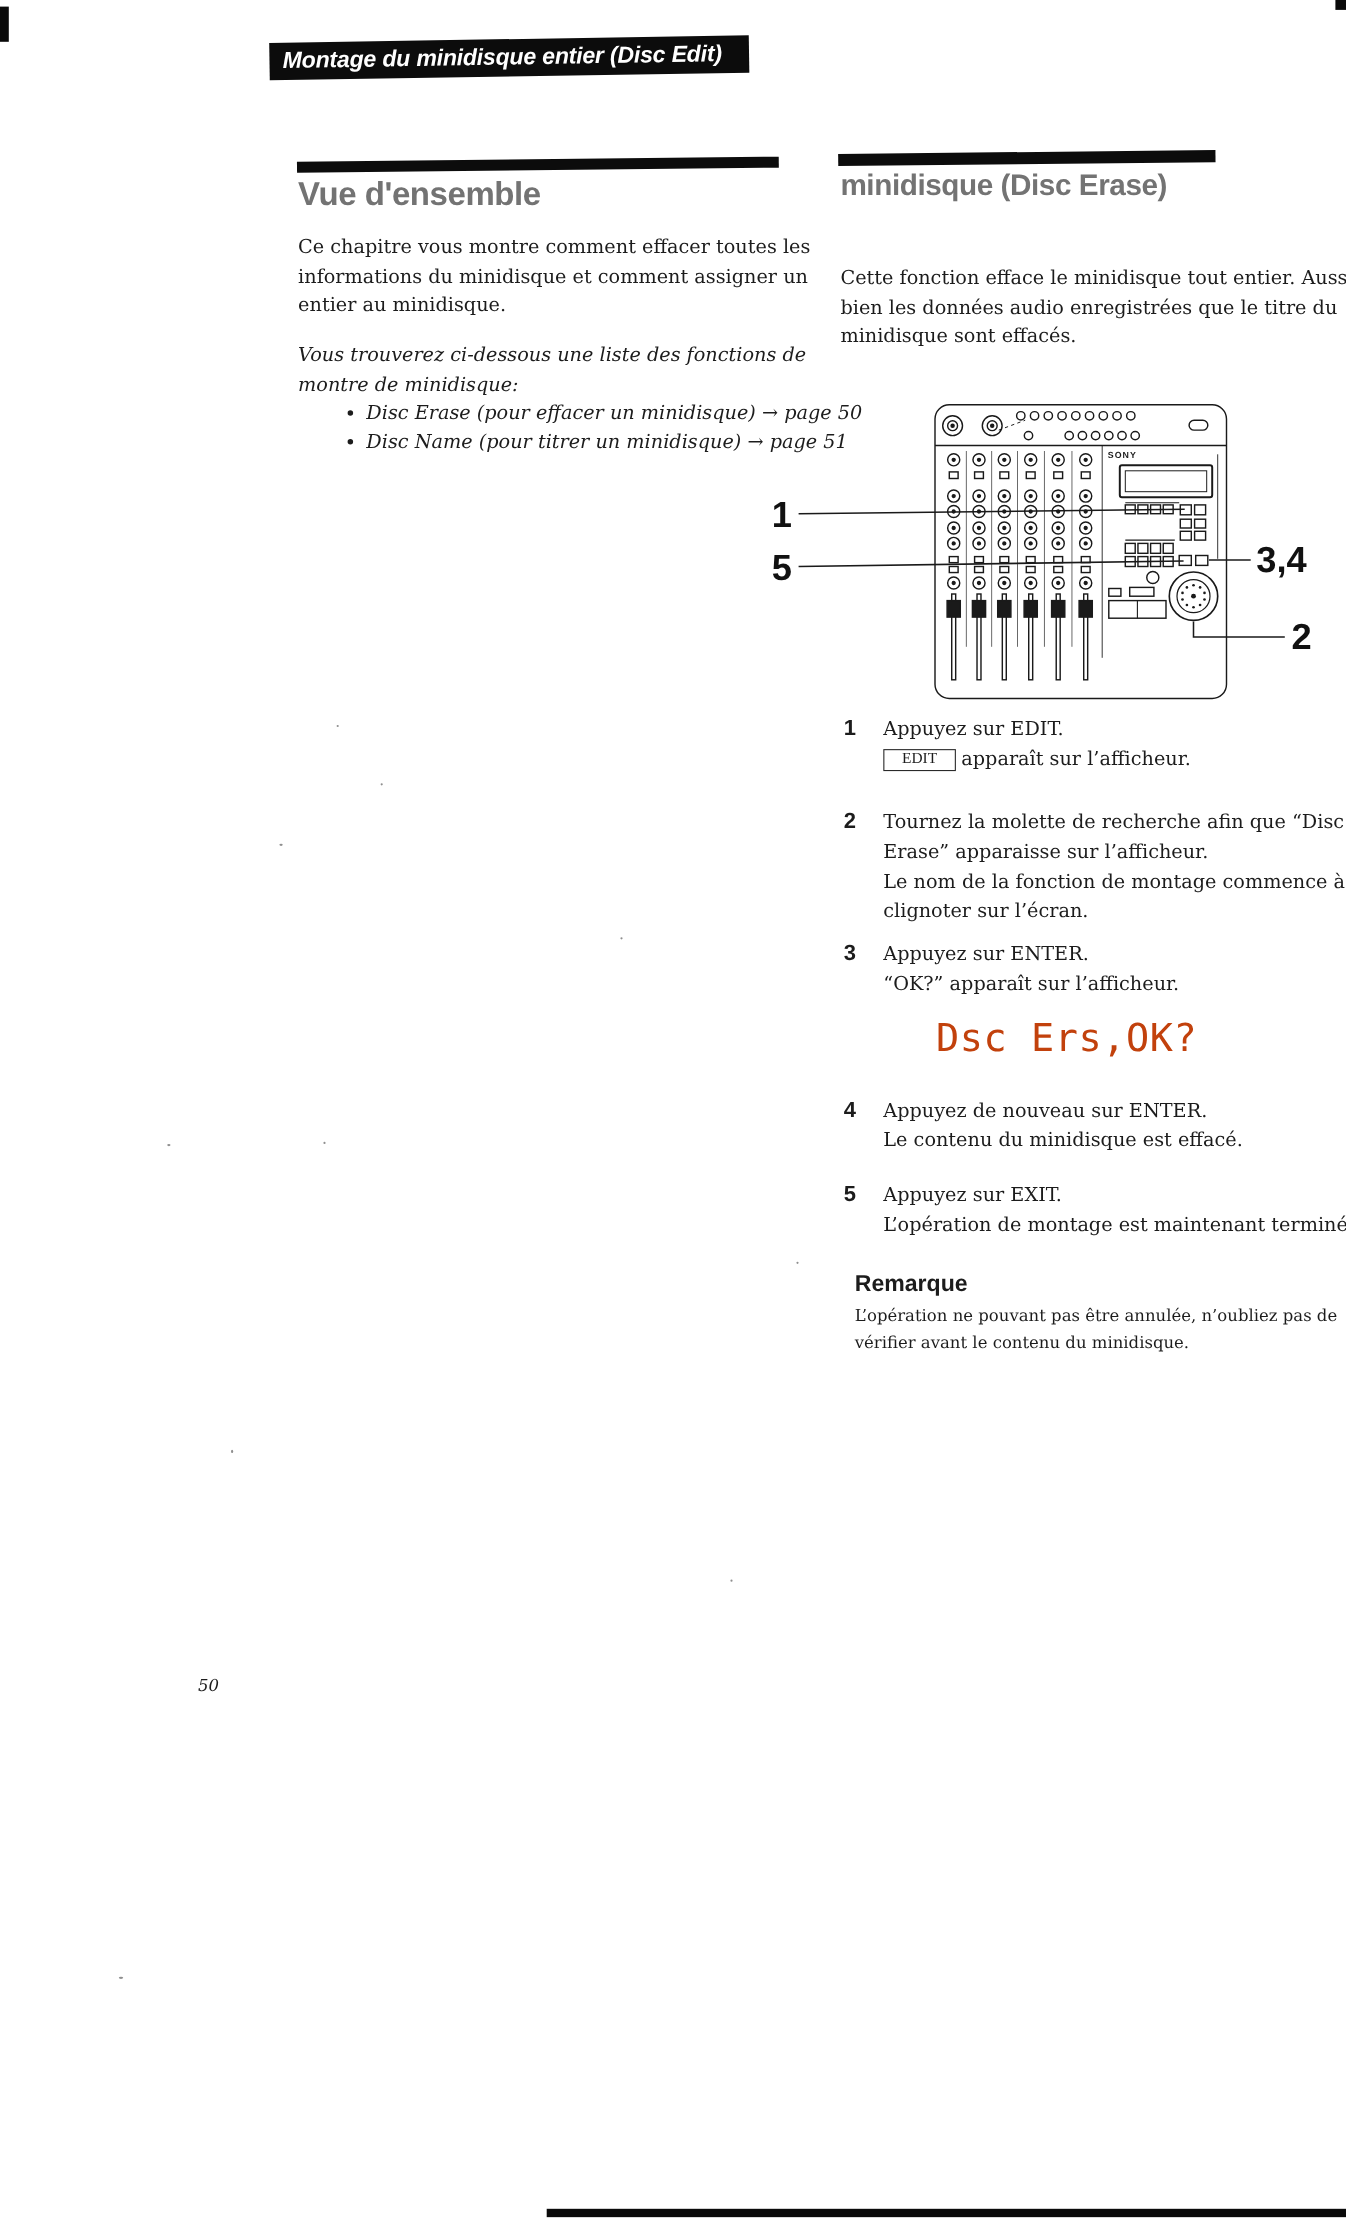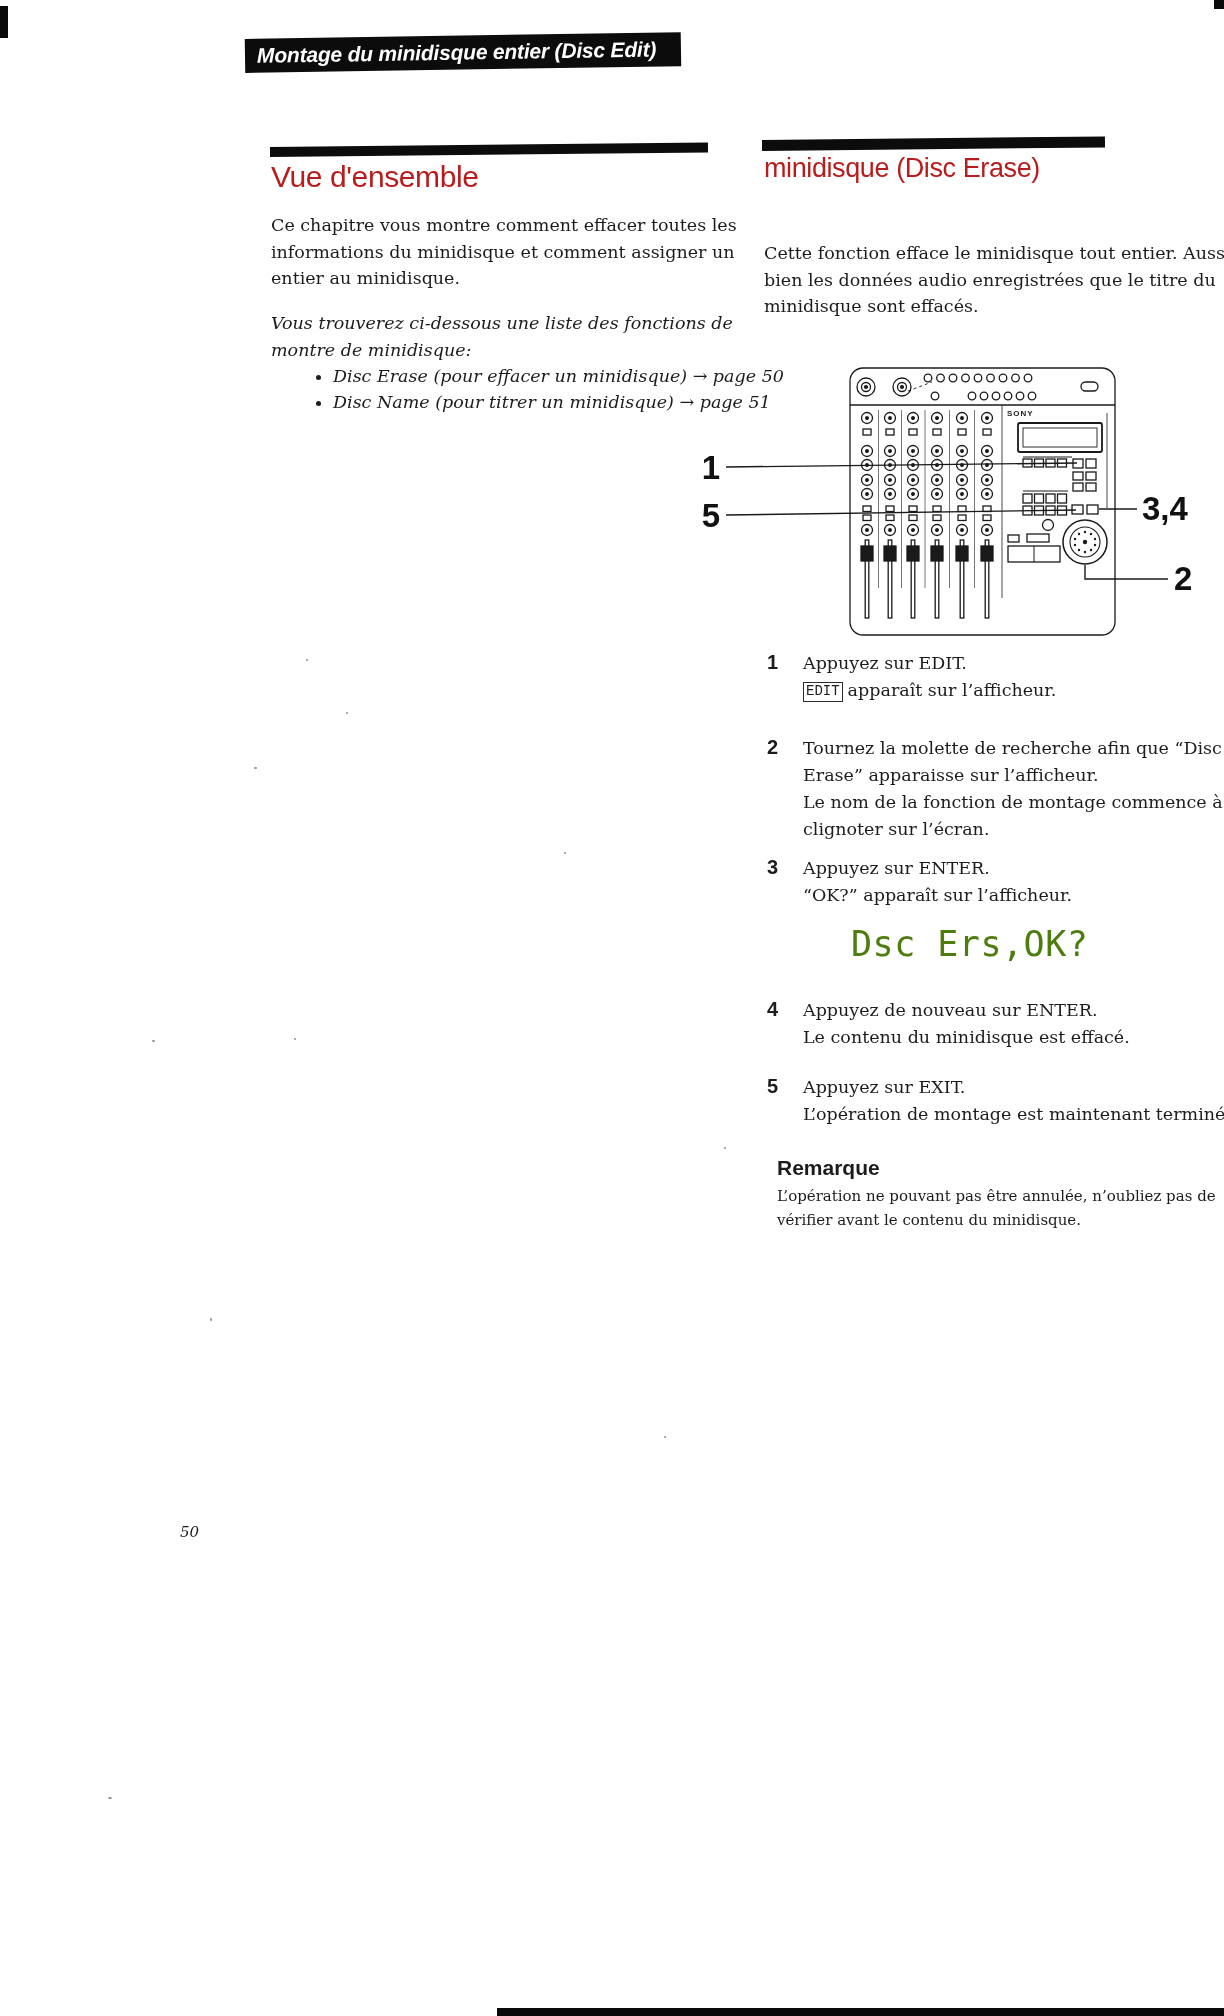--- a/index.html
+++ b/index.html
@@ -11,46 +11,46 @@
               display:flex;align-items:center;padding-left:12px;box-sizing:border-box;
               transform:rotate(-0.9deg);transform-origin:left center;}
   .header-bar span{color:#ffffff;font-family:"Liberation Sans",sans-serif;font-weight:bold;
                    font-style:italic;font-size:21px;letter-spacing:-0.2px;white-space:nowrap;}
 
   
   .rule{position:absolute;background:#0c0c0c;transform:rotate(-0.6deg);transform-origin:left center;}
   .rule-left{left:270px;top:147px;width:438px;height:10px;}
   .rule-right{left:762px;top:140px;width:343px;height:11px;}
 
-  h1.sec{position:absolute;margin:0;font-family:"Liberation Sans",sans-serif;font-weight:normal;
-         color:#b91c1c;letter-spacing:-0.4px;}
+  h1.sec{position:absolute;margin:0;font-family:"Liberation Sans",sans-serif;font-weight:bold;
+         color:#737373;letter-spacing:-0.4px;}
   .title-left{left:271px;top:160px;font-size:30px;}
   .title-right{left:764px;top:152px;font-size:27px;line-height:33px;}
 
   .body-par{position:absolute;font-size:17.5px;line-height:26.5px;}
   .body-par div{white-space:nowrap;}
   .par-l1{left:271px;top:212px;}
   .par-l2{left:271px;top:310px;font-style:italic;}
   .par-r1{left:764px;top:240px;}
 
   ul.refs{margin:0;padding:0 0 0 17px;}
   ul.refs li{line-height:26px;white-space:nowrap;font-size:17.5px;margin-left:45px;}
 
   
   .step{position:absolute;left:765px;width:475px;}
   .step .num{position:absolute;left:2px;top:1px;font-family:"Liberation Sans",sans-serif;
              font-weight:bold;font-size:20px;}
   .step .body{margin-left:38px;font-size:17.5px;line-height:27px;}
   .step .body div{white-space:nowrap;}
-  .boxed{display:inline-block;border:1.5px solid #2a2a2a;padding:0 2px 1px;line-height:17px;
-         font-family:Liberation Mono, monospace;font-size:14px;vertical-align:1px;}
+  .boxed{display:inline-block;border:1.5px solid #2a2a2a;padding:0 16px 1px;line-height:17px;
+         font-family:Liberation Serif, serif;font-size:14px;vertical-align:1px;}
   .after-box{margin-left:5px;}
 
   .lcd{position:absolute;left:851px;top:924px;font-family:"DejaVu Sans Mono",monospace;
-       font-size:35px;color:#4d7c0f;white-space:nowrap;letter-spacing:0.5px;}
+       font-size:35px;color:#c2410c;white-space:nowrap;letter-spacing:0.5px;}
 
   .note{position:absolute;left:777px;top:1156px;width:400px;}
   .note .note-title{font-family:"Liberation Sans",sans-serif;font-weight:bold;font-size:21px;}
   .note .note-body{margin-top:4px;font-size:15px;line-height:24px;}
   .note .note-body div{white-space:nowrap;}
 
   .page-num{position:absolute;left:180px;top:1520px;height:19px;overflow:hidden;
             font-size:15px;line-height:24px;font-style:italic;}
 
   

